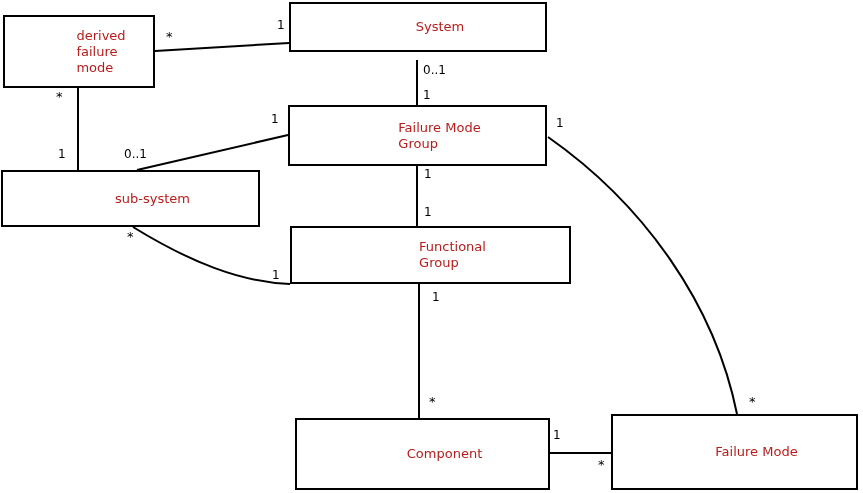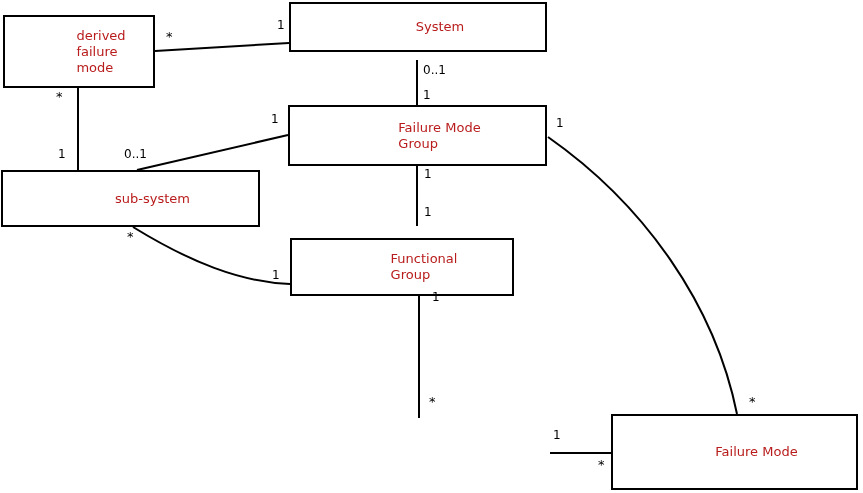--- a/index.html
+++ b/index.html
@@ -82,25 +82,28 @@
 
   <div class="uml-box" style="left:288px; top:105px; width:259px; height:61px;">
     <div class="uml-box-label">Failure Mode
 Group</div>
   </div>
 
   <div class="uml-box" style="left:1px; top:170px; width:259px; height:57px;">
     <div class="uml-box-label">sub-system</div>
   </div>
 
-  <div class="uml-box" style="left:290px; top:238px; width:224px; height:58px;">
+  <div class="uml-box" style="left:290px; top:226px; width:281px; height:58px;">
     <div class="uml-box-label">Functional
 Group</div>
   </div>
 
+  <div class="uml-box" style="left:295px; top:418px; width:255px; height:72px;">
+    <div class="uml-box-label">Component</div>
+  </div>
 
   <div class="uml-box" style="left:611px; top:414px; width:247px; height:76px;">
     <div class="uml-box-label">Failure Mode</div>
   </div>
 
   <div class="mult mult-star" style="left:166px; top:31px;">*</div>
   <div class="mult" style="left:277px; top:19px;">1</div>
   <div class="mult" style="left:423px; top:64px;">0..1</div>
   <div class="mult" style="left:423px; top:89px;">1</div>
   <div class="mult mult-star" style="left:56px; top:91px;">*</div>

